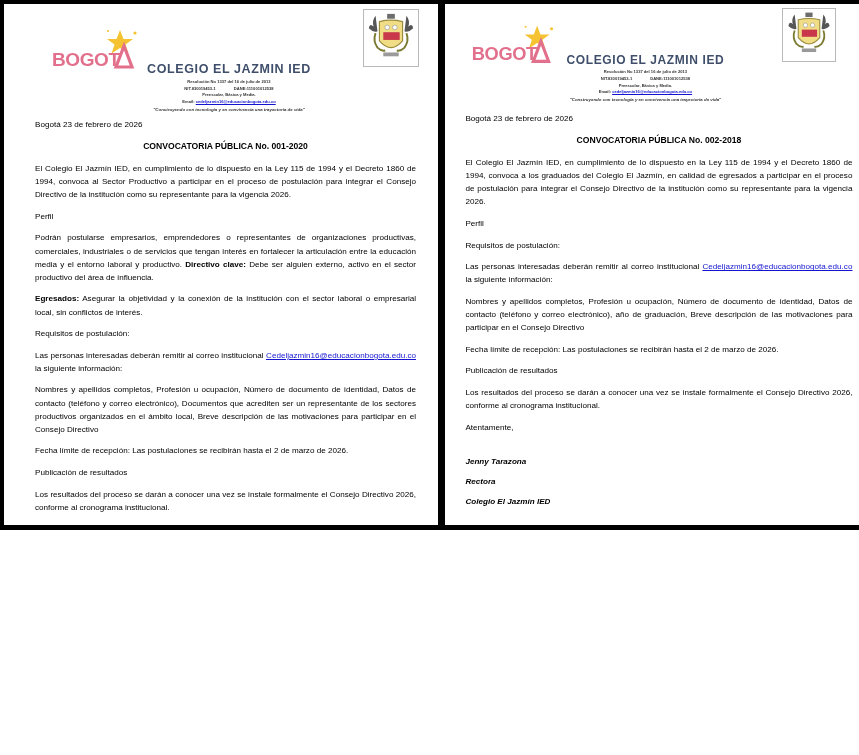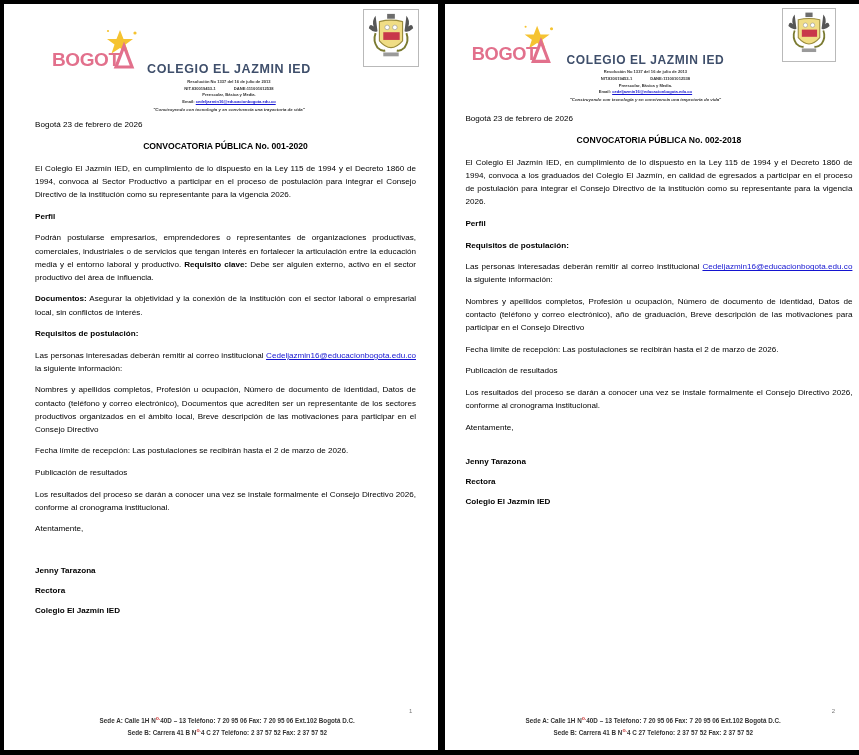--- a/index.html
+++ b/index.html
@@ -2,21 +2,21 @@
 <html><head>
 <meta charset="utf-8">
 <style>
   * { box-sizing: border-box; }
   html, body {
     margin: 0; padding: 0;
     background: #ffffff;
     font-family: "Liberation Sans", sans-serif;
   }
   .screen {
-    width: 859px; height: 755px;
+    width: 859px; height: 530px;
     position: relative;
     background: #ffffff;
     overflow: hidden;
     display: flex;
   }
   
   .edge-top {
     position: absolute; left: 0; top: 0; width: 859px; height: 4px;
     background: #000; z-index: 30;
   }
@@ -107,22 +107,22 @@
 
   .body p { margin: 0 0 8.5px 0; }
   .just { text-align: justify; }
   .ctr  { text-align: center; }
   .b    { font-weight: bold; }
   .link { color: #1414d0; text-decoration: underline; }
 
   .date-line   { margin-bottom: 16px; }
   .conv-title  { font-weight: bold; font-size: 8.6px; margin-bottom: 14px; }
   .subtitle    { font-weight: bold; margin-bottom: 12px; }
-  .sec-head    { font-weight: bold; margin-bottom: 11px; }
-  .sign        { font-weight: bold; line-height: 1.42; margin: 0; }
+  .sec-head    { font-weight: normal; margin-bottom: 11px; }
+  .sign        { font-weight: bold; line-height: 1.42; margin: 0; font-style: italic; }
   .sign-block  { margin-top: 30px; }
   .page-right .sign-block { margin-top: 22px; }
 
   
   .footer {
     position: absolute;
     bottom: 16px;
     left: 0; right: 0;
     text-align: center;
     font-size: 6.3px;
@@ -195,24 +195,24 @@
         <div class="hdr-line italic">"Construyendo con tecnología y en convivencia una trayectoria de vida"</div>
       </div>
     </div>
 
     <div class="body">
       <p class="date-line">Bogotá 23 de febrero de 2026</p>
       <p class="conv-title ctr">CONVOCATORIA PÚBLICA No. 001-2020</p>
       <p class="just">El Colegio El Jazmín IED, en cumplimiento de lo dispuesto en la Ley 115 de 1994 y el Decreto 1860 de 1994, convoca al Sector Productivo a participar en el proceso de postulación para integrar el Consejo Directivo de la institución como su representante para la vigencia 2026.</p>
       <p class="sec-head">Perfil</p>
       <p class="just">
-        <span>Podrán postularse empresarios, emprendedores o representantes de organizaciones productivas, comerciales, industriales o de servicios que tengan interés en fortalecer la articulación entre la educación media y el entorno laboral y productivo. </span><span class="b">Requisito clave:</span><span> Debe ser alguien externo, activo en el sector productivo del área de influencia.</span>
+        <span>Podrán postularse empresarios, emprendedores o representantes de organizaciones productivas, comerciales, industriales o de servicios que tengan interés en fortalecer la articulación entre la educación media y el entorno laboral y productivo. </span><span class="b">Directivo clave:</span><span> Debe ser alguien externo, activo en el sector productivo del área de influencia.</span>
       </p>
       <p class="just">
-        <span class="b">Documentos:</span><span> Asegurar la objetividad y la conexión de la institución con el sector laboral o empresarial local, sin conflictos de interés.</span>
+        <span class="b">Egresados:</span><span> Asegurar la objetividad y la conexión de la institución con el sector laboral o empresarial local, sin conflictos de interés.</span>
       </p>
       <p class="sec-head">Requisitos de postulación:</p>
       <p class="just">
         <span>Las personas interesadas deberán remitir al correo institucional </span><span class="link">Cedeljazmin16@educacionbogota.edu.co</span><span> la siguiente información:</span>
       </p>
       <p class="just">Nombres y apellidos completos, Profesión u ocupación, Número de documento de identidad, Datos de contacto (teléfono y correo electrónico), Documentos que acrediten ser un representante de los sectores productivos organizados en el ámbito local, Breve descripción de las motivaciones para participar en el Consejo Directivo</p>
       <p>Fecha límite de recepción:  Las postulaciones se recibirán hasta el 2 de marzo de 2026.</p>
       <p>Publicación de resultados</p>
       <p class="just">Los resultados del proceso se darán a conocer una vez se instale formalmente el Consejo Directivo 2026, conforme al cronograma institucional.</p>
       <p>Atentamente,</p>

